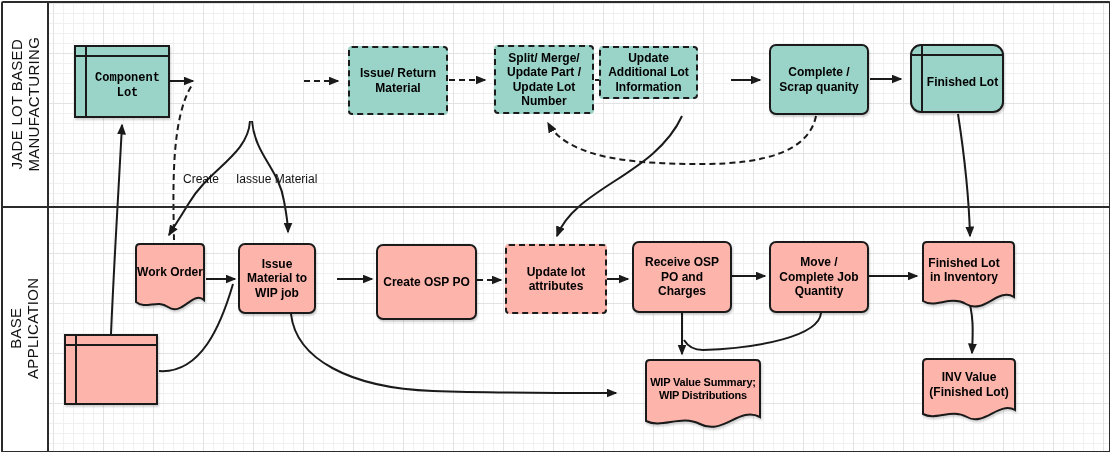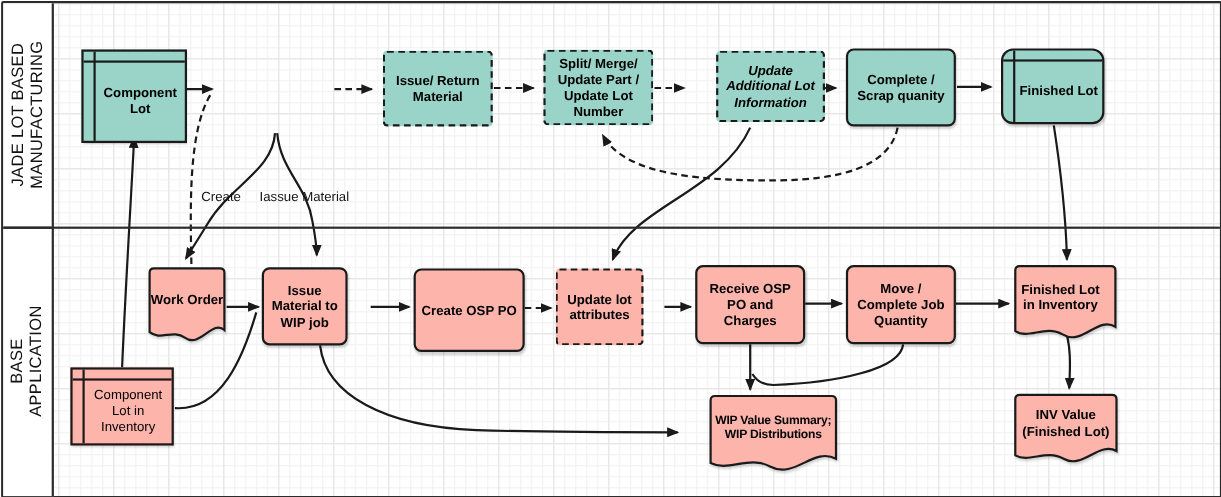--- a/index.html
+++ b/index.html
@@ -94,36 +94,36 @@
     <div class="lane-strip">
       <div class="lane-head lane-head-1">
         <div class="lane-label lane-label-1">JADE LOT BASED MANUFACTURING</div>
       </div>
       <div class="lane-head lane-head-2">
         <div class="lane-label lane-label-2">BASE APPLICATION</div>
       </div>
     </div>
     <div class="lane-divider"></div>
 
-    <div class="box teal storage" style="left:71px;top:42px;width:96px;height:85px;">
+    <div class="box teal storage" style="left:71px;top:42px;width:96px;height:73px;font-family:Liberation Mono, monospace;">
       <div class="vline"></div>
       <div class="hline"></div>
       <div class="slbl">Component Lot</div>
     </div>
 
 
     <div class="box teal dashedb" style="left:491px;top:42px;width:100px;height:69px;">
       <span>Split/ Merge/ Update Part / Update Lot Number</span>
     </div>
 
     <div class="box teal dashedb" style="left:345px;top:43px;width:100px;height:69px;">
       <span>Issue/ Return Material</span>
     </div>
 
-    <div class="box teal dashedb" style="left:648px;top:43px;width:99px;height:65px;font-style:italic;">
+    <div class="box teal dashedb" style="left:596px;top:43px;width:99px;height:53px;">
       <span>Update Additional Lot Information</span>
     </div>
 
     <div class="box teal solid" style="left:766px;top:41px;width:100px;height:71px;">
       <span>Complete / Scrap quanity</span>
     </div>
 
     <div class="box teal storage" style="left:907px;top:41px;width:94px;height:69px;border-radius:11px;">
       <div class="vline"></div>
       <div class="hline"></div>
@@ -141,21 +141,21 @@
     </div>
 
     <div class="box pink solid" style="left:235px;top:240px;width:78px;height:71px;">
       <span>Issue Material to WIP job</span>
     </div>
 
     <div class="box pink solid" style="left:373px;top:241px;width:101px;height:76px;">
       <span>Create OSP PO</span>
     </div>
 
-    <div class="box pink dashedb" style="left:502px;top:241px;width:80px;height:70px;text-align:center;">
+    <div class="box pink dashedb" style="left:502px;top:241px;width:102px;height:70px;text-align:center;">
       <span>Update lot attributes</span>
     </div>
 
     <div class="box pink solid" style="left:629px;top:238px;width:100px;height:72px;">
       <span>Receive OSP PO and Charges</span>
     </div>
 
     <div class="box pink solid" style="left:766px;top:238px;width:100px;height:72px;">
       <span>Move / Complete Job Quantity</span>
     </div>
@@ -163,21 +163,20 @@
     <div class="doc" style="left:919px;top:238px;width:84px;height:70px;">
       <svg width="93" height="70" viewBox="0 0 93 70">
         <path class="docpath" d="M5,1 L88,1 Q92,1 92,5 L92,56 C76,46 62,74 44,63 C28,54 13,68 1,60 L1,5 Q1,1 5,1 Z"></path>
       </svg>
       <div class="doclbl">Finished Lot in Inventory</div>
     </div>
 
     <div class="box pink storage" style="left:61px;top:331px;width:94px;height:71px;">
       <div class="vline"></div>
       <div class="hline"></div>
-      <div class="slbl normalw">Component Lot in Inventory</div>
     </div>
 
     <div class="doc" style="left:622px;top:356px;width:116px;height:72px;margin-left:20px;">
       <svg width="116" height="72" viewBox="0 0 116 72">
         <path class="docpath" d="M5,1 L111,1 Q115,1 115,5 L115,58 C94,47 78,77 55,65 C36,55 17,70 1,62 L1,5 Q1,1 5,1 Z"></path>
       </svg>
       <div class="doclbl small">WIP Value Summary; WIP Distributions</div>
     </div>
 
     <div class="doc" style="left:919px;top:355px;width:94px;height:65px;">

